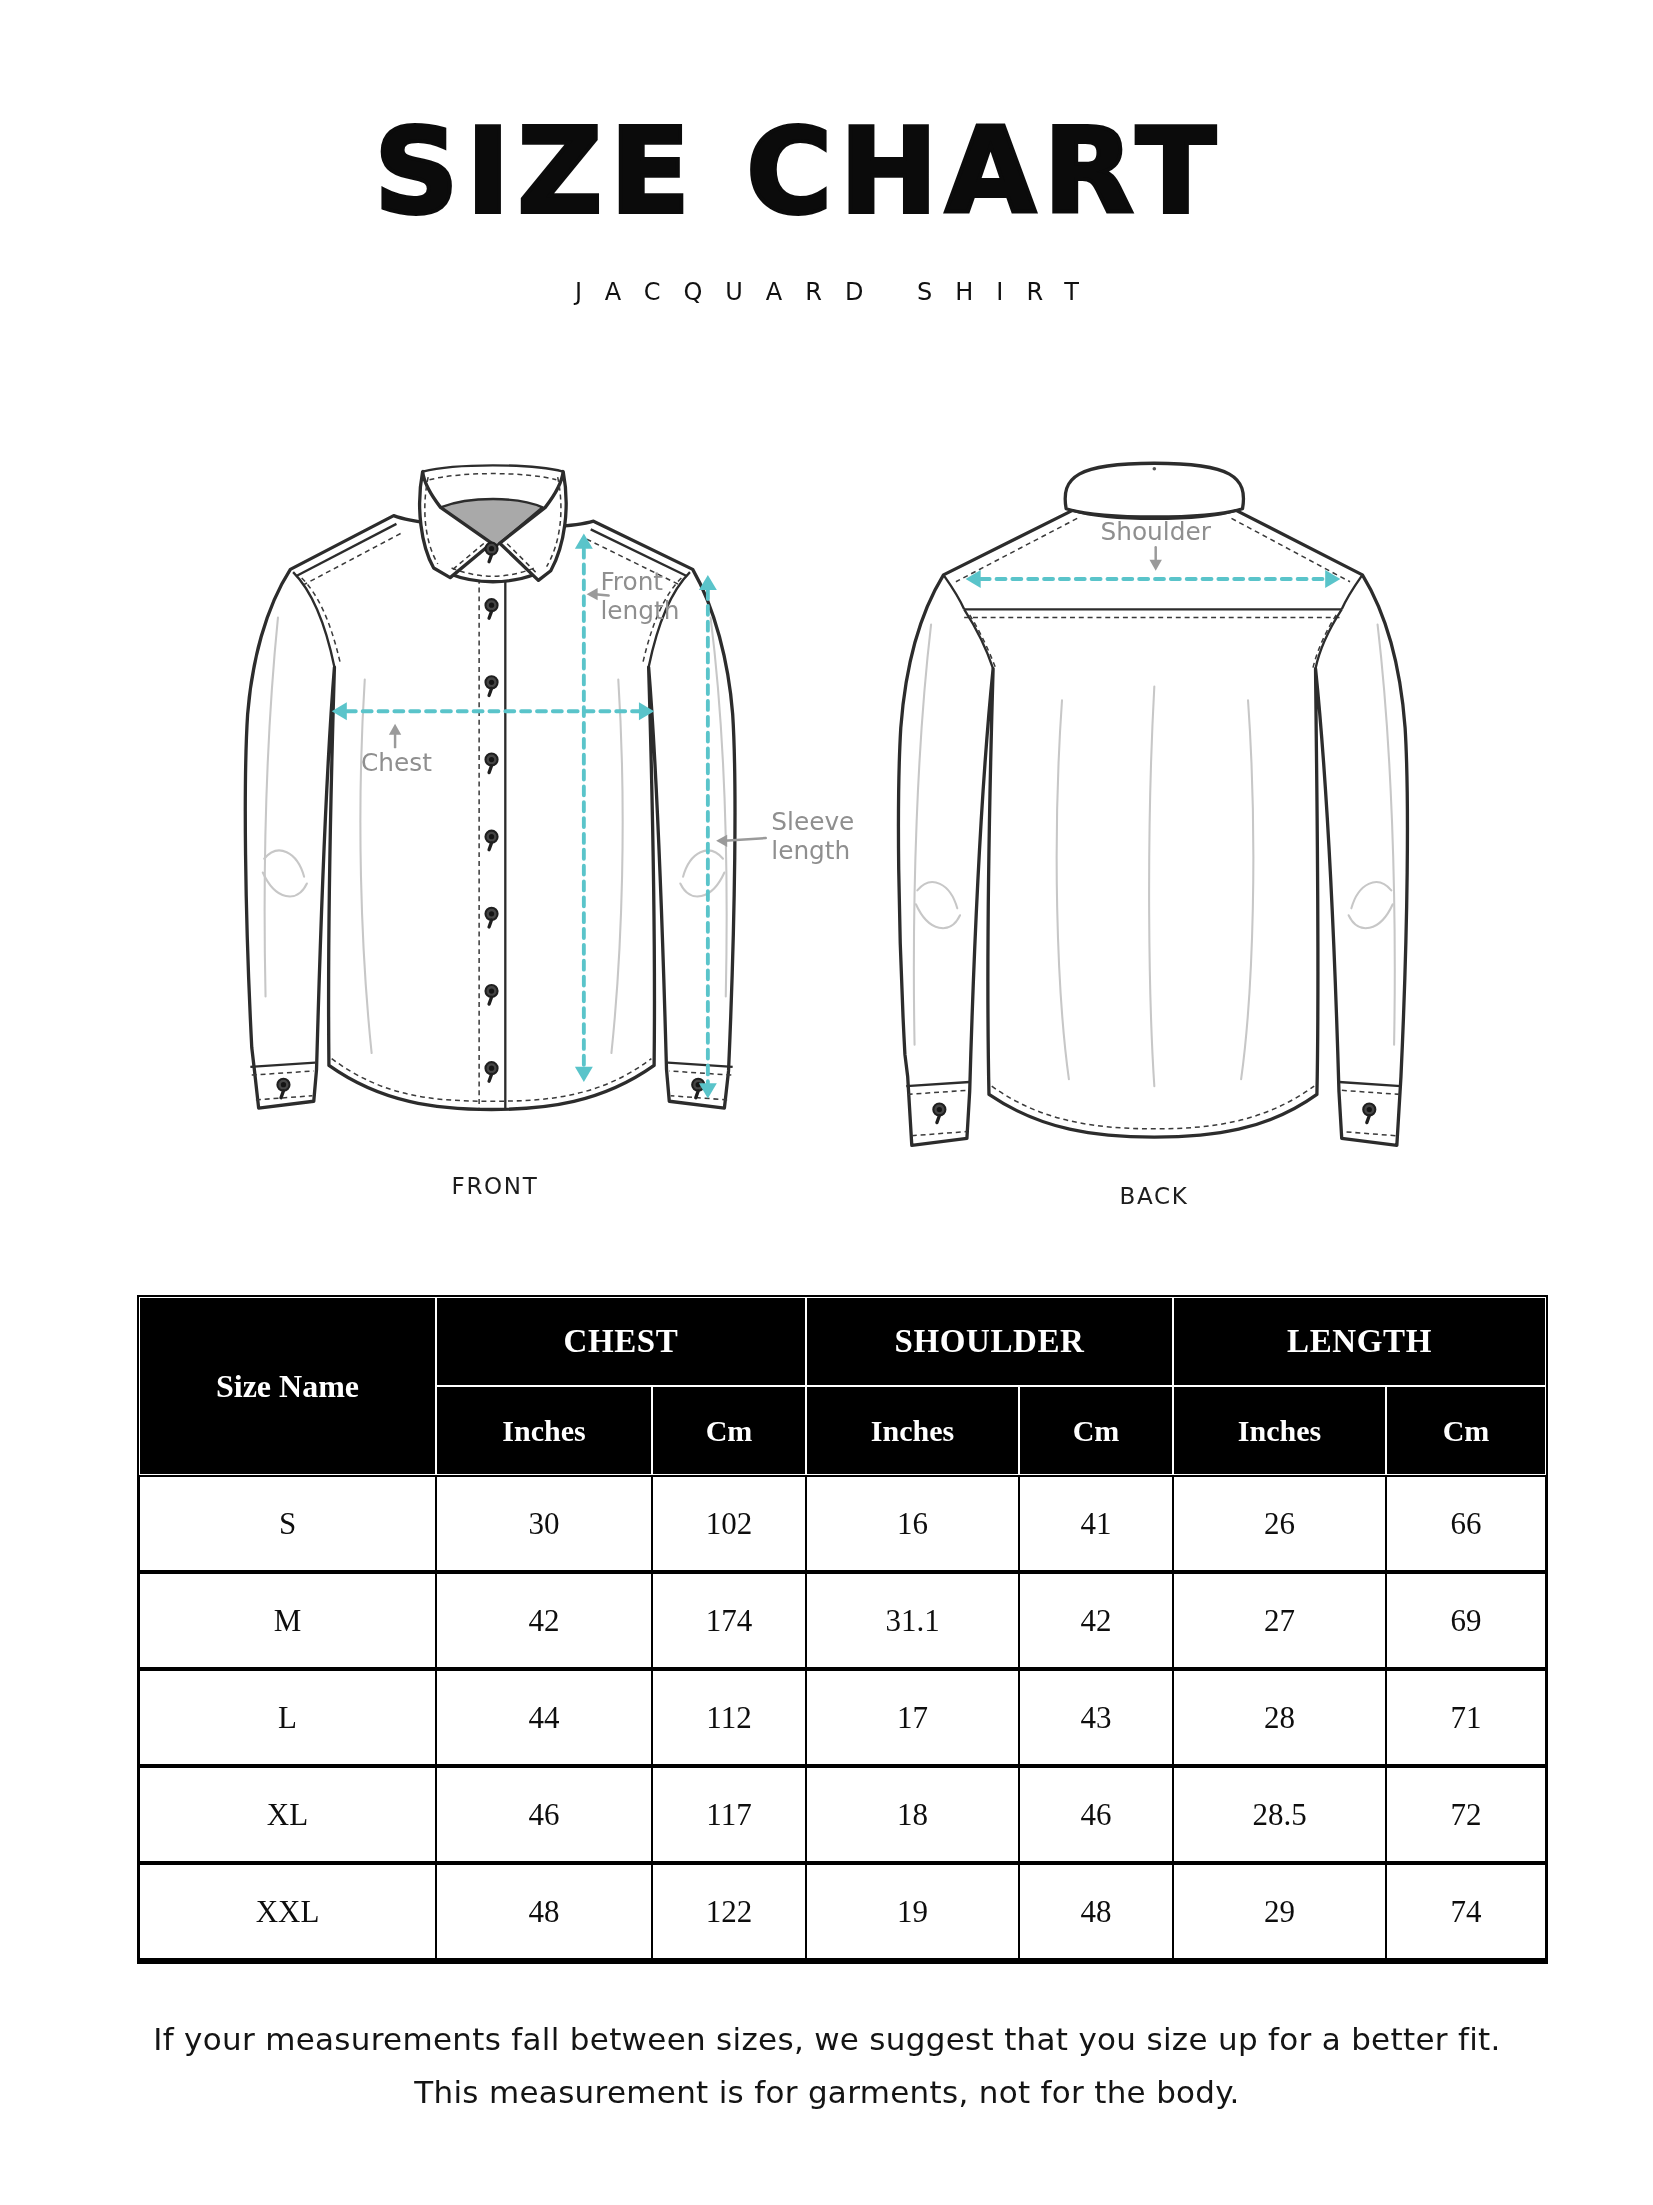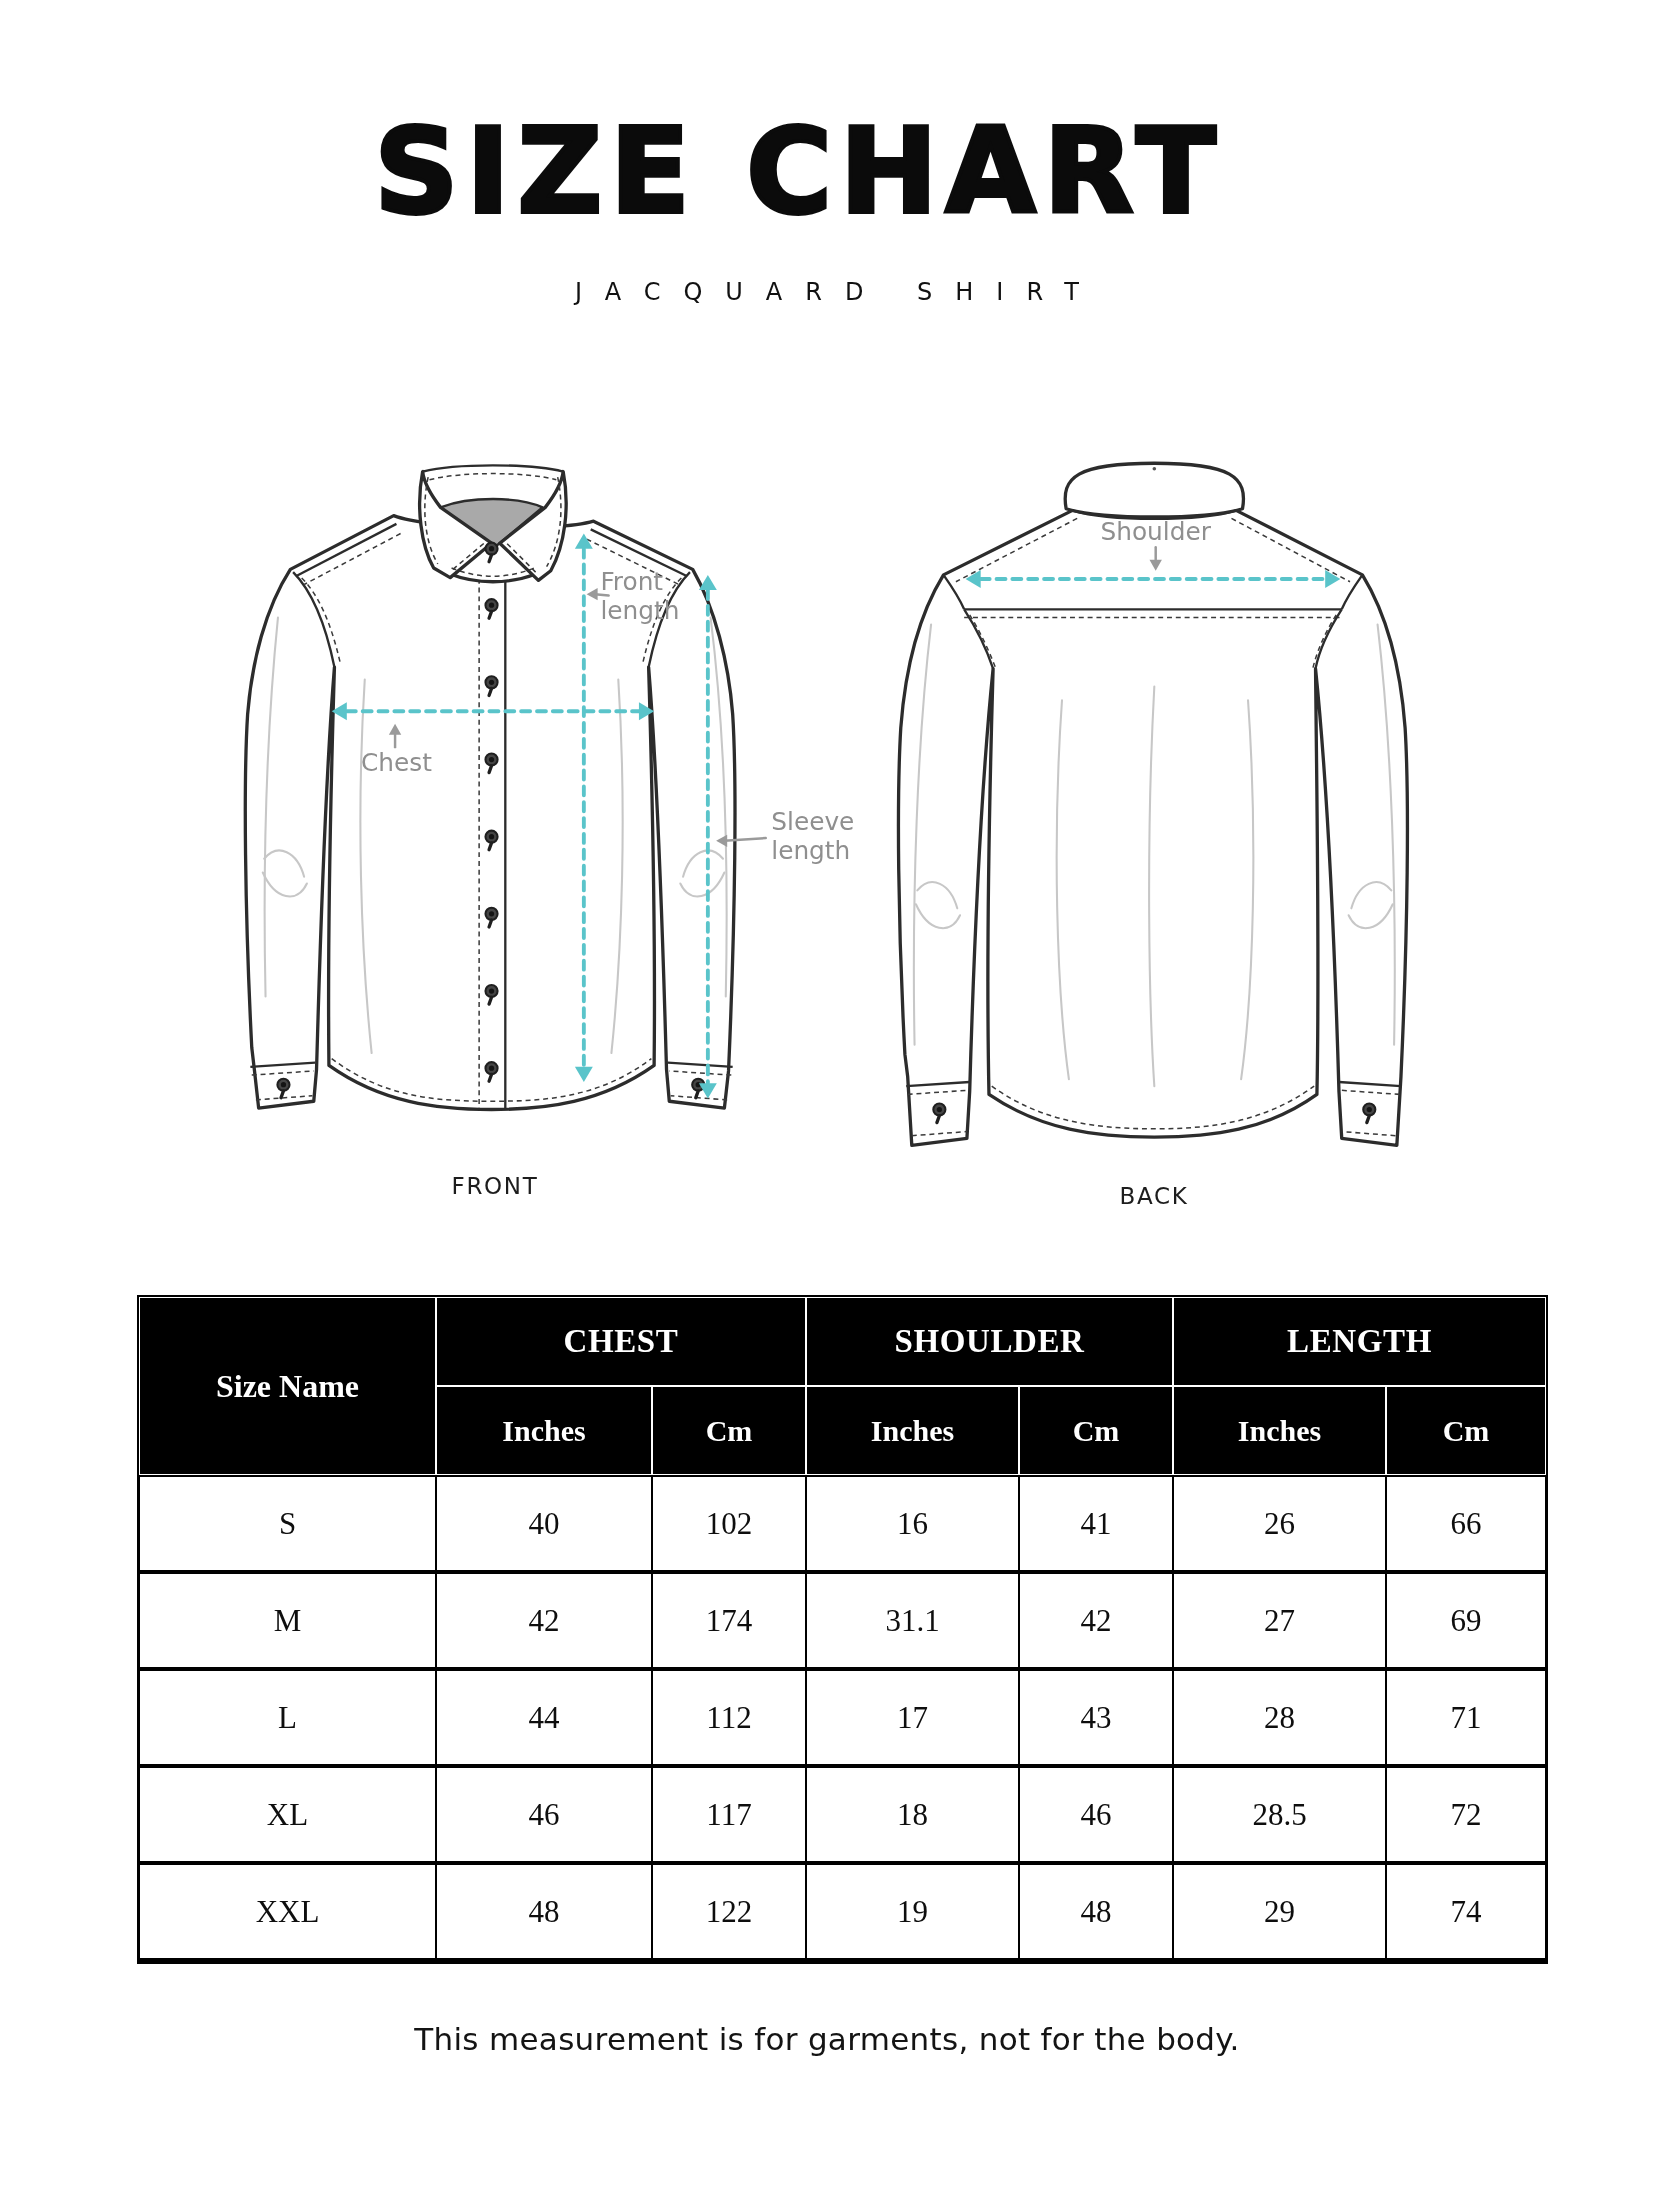--- a/index.html
+++ b/index.html
@@ -257,21 +257,21 @@
         <th class="sub">Cm</th>
         <th class="sub">Inches</th>
         <th class="sub">Cm</th>
         <th class="sub">Inches</th>
         <th class="sub">Cm</th>
       </tr>
     </thead>
     <tbody>
       <tr>
         <td>S</td>
-        <td>40</td>
+        <td>30</td>
         <td>102</td>
         <td>16</td>
         <td>41</td>
         <td>26</td>
         <td>66</td>
       </tr>
       <tr>
         <td>M</td>
         <td>42</td>
         <td>174</td>
@@ -304,17 +304,18 @@
         <td>122</td>
         <td>19</td>
         <td>48</td>
         <td>29</td>
         <td>74</td>
       </tr>
     </tbody>
   </table>
 
   <div class="footer">
+    <div>If your measurements fall between sizes, we suggest that you size up for a better fit.</div>
     <div>This measurement is for garments, not for the body.</div>
   </div>
 
 </div>
 
 
 </body></html>

